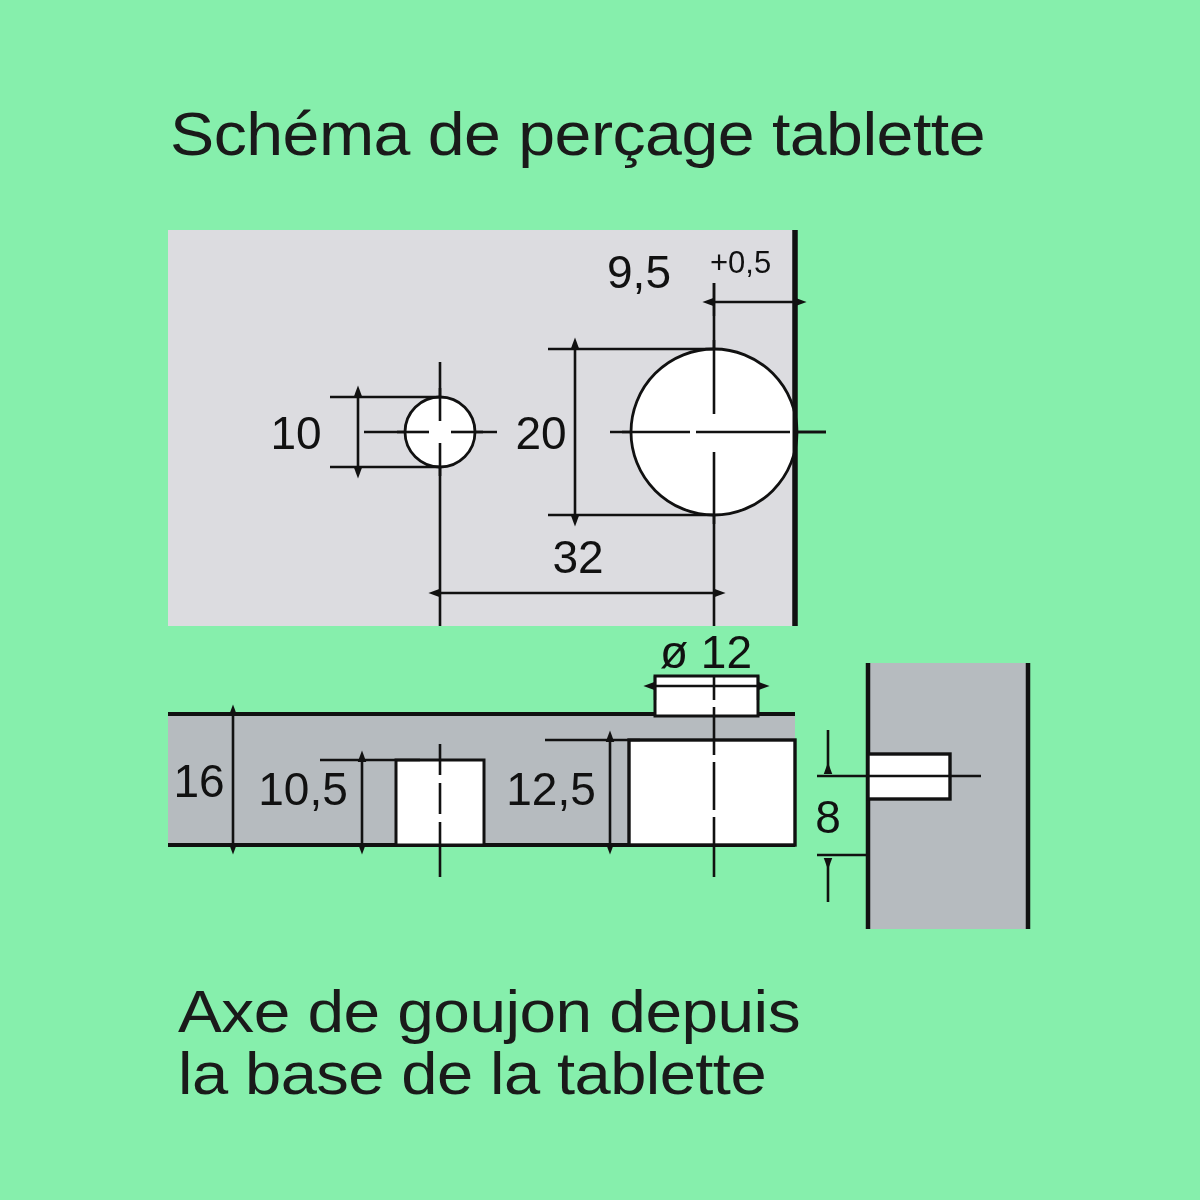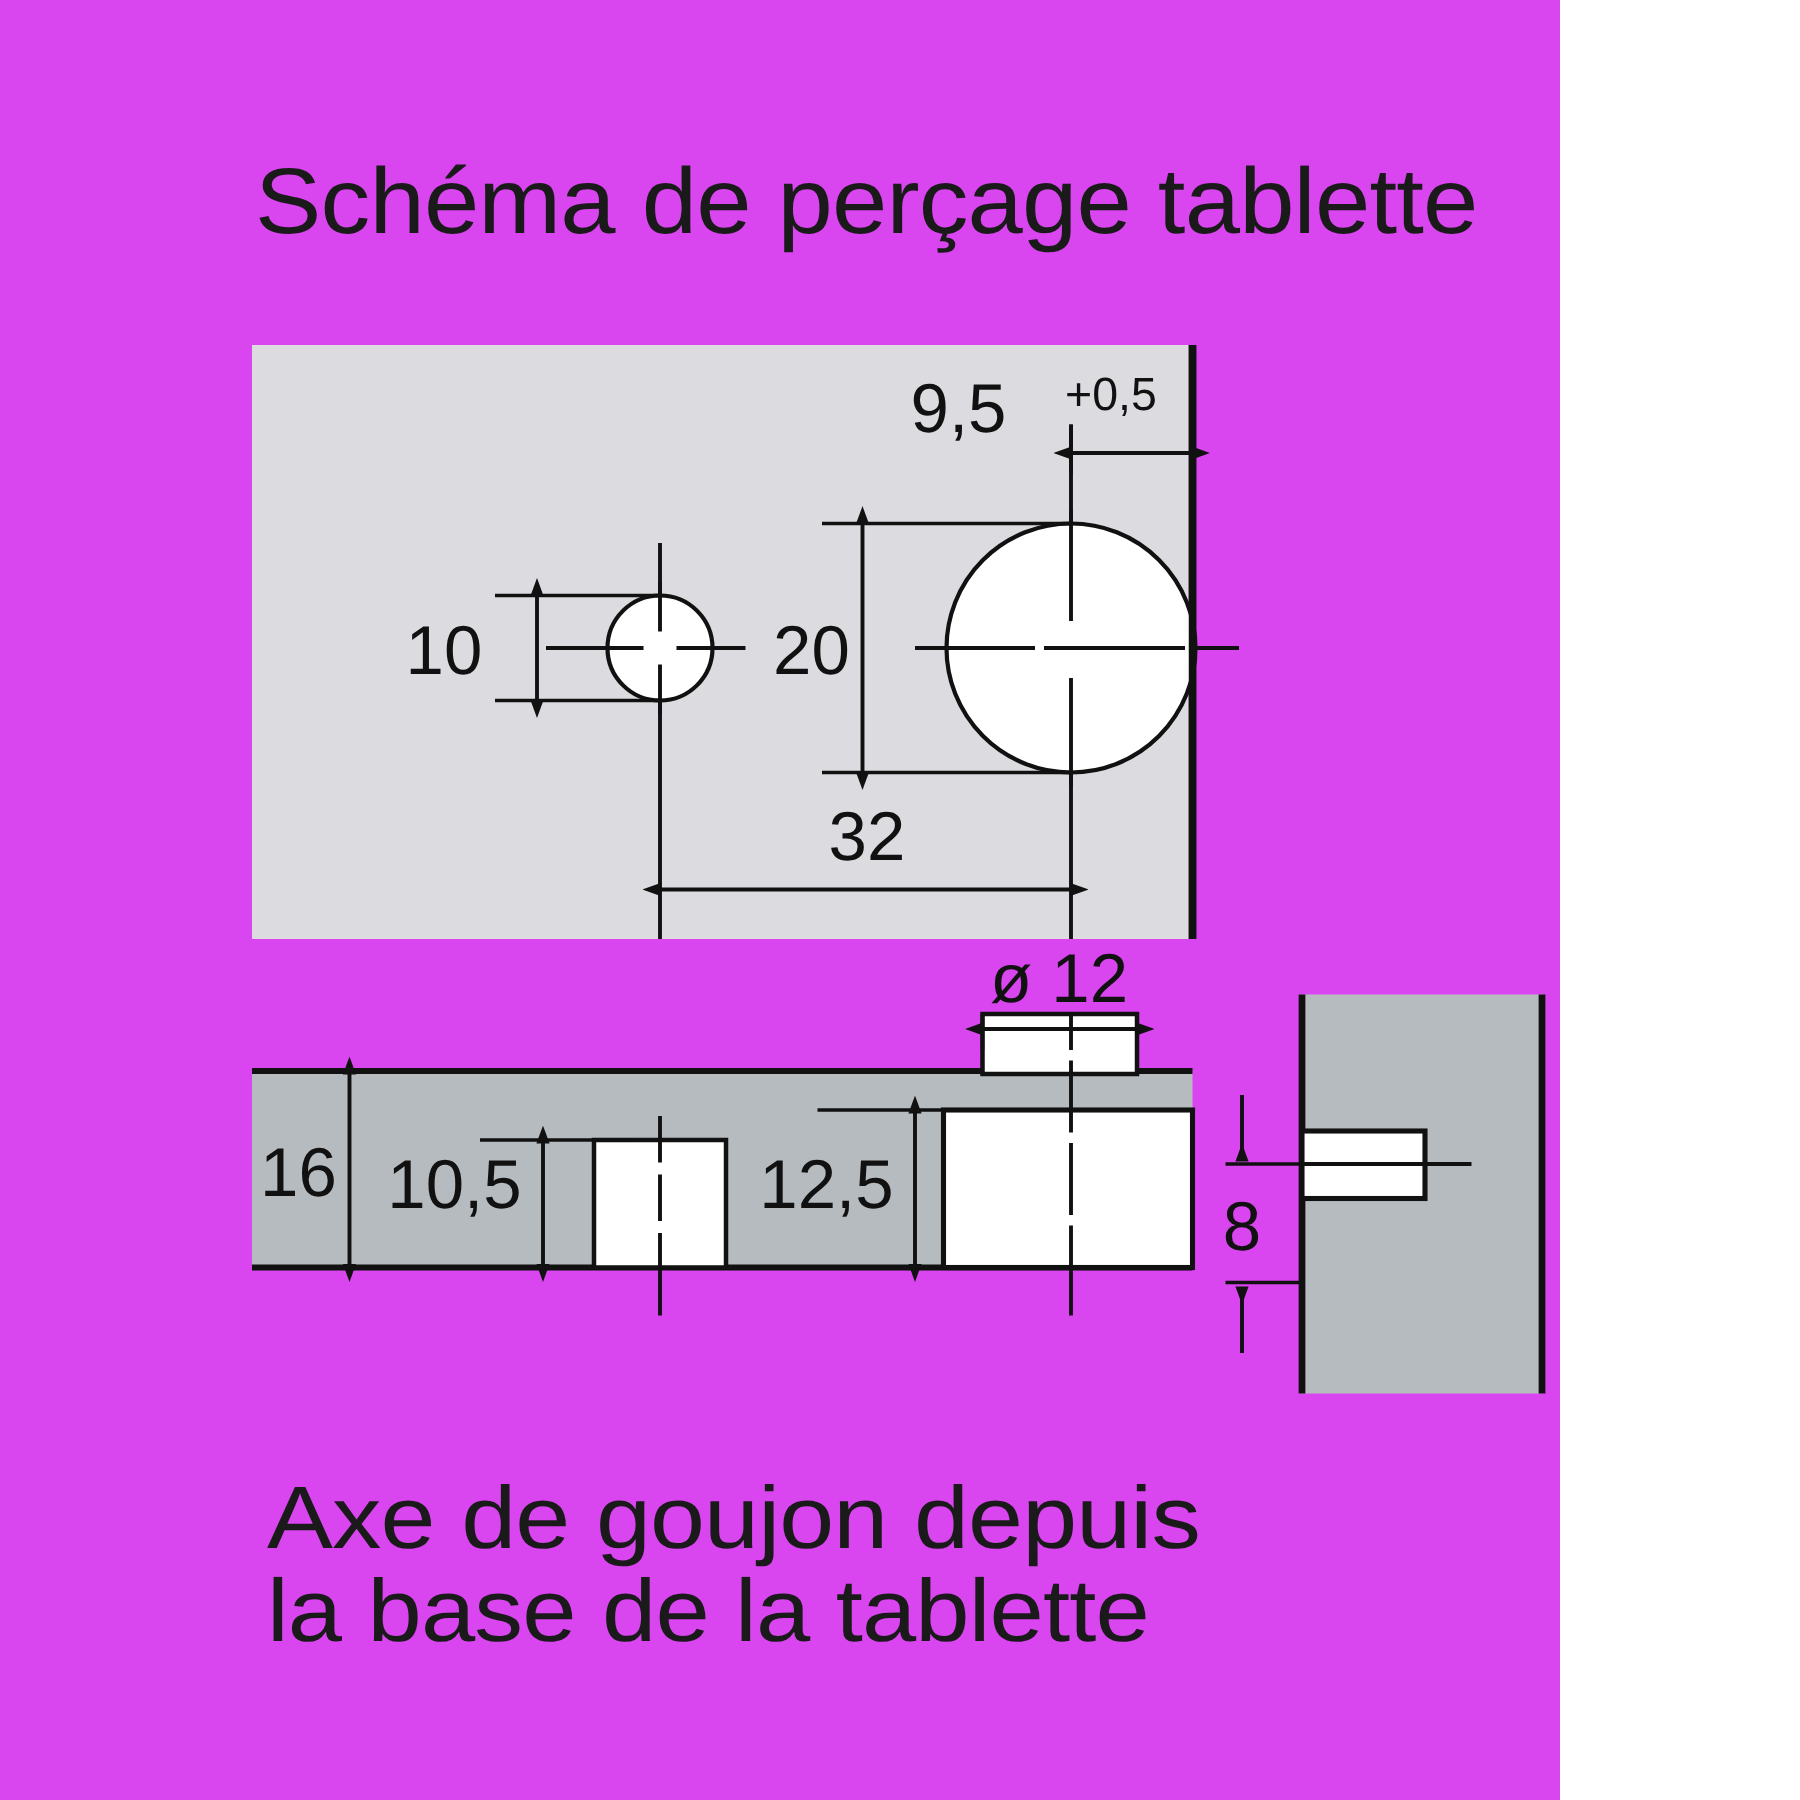--- a/index.html
+++ b/index.html
@@ -8,24 +8,24 @@
     background: #ffffff;
   }
   body {
     width: 1200px;
     height: 1200px;
     font-family: "Liberation Sans", sans-serif;
     -webkit-font-smoothing: antialiased;
   }
   #stage {
     position: relative;
-    width: 1040px;
+    width: 1200px;
     height: 1200px;
     overflow: hidden;
-    background: #d946ef;
+    background: #86efac;
   }
   #drawing {
     position: absolute;
     left: 0;
     top: 0;
     width: 1200px;
     height: 1200px;
   }
   .ttl {
     font-family: "Liberation Sans Narrow", "Liberation Sans", sans-serif;

